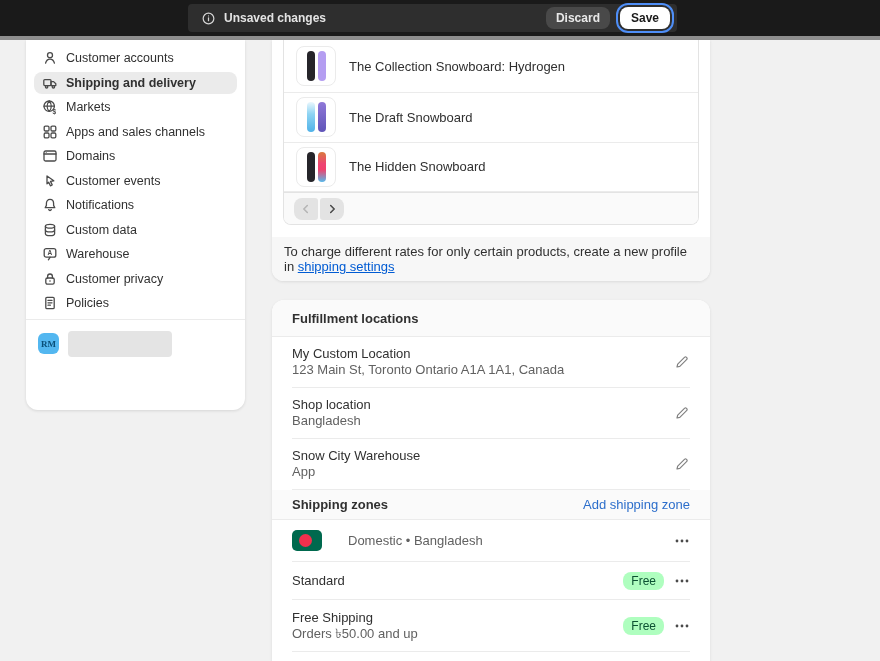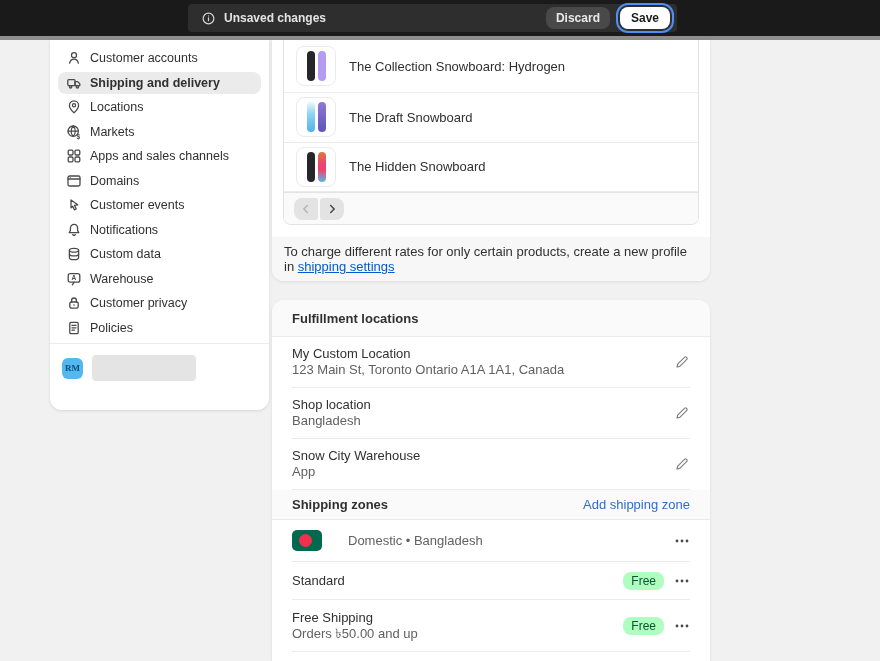--- a/index.html
+++ b/index.html
@@ -16,21 +16,21 @@
   .btn-discard{ background:#494949; color:#e8e8e8; border:none; border-radius:8px; height:22px;
                 padding:0 10px; font-size:12px; font-weight:bold; font-family:inherit; cursor:pointer; }
   .btn-save{ background:#ffffff; color:#1a1a1a; border:none; border-radius:8px; height:22px;
              padding:0 11px; font-size:12px; font-weight:bold; font-family:inherit; cursor:pointer;
              outline:2px solid #4e8ef7; outline-offset:2px; }
   .topbar-edge{ position:absolute; top:36px; left:0; width:880px; height:4px; background:#8e8e8e; }
 
   .content{ position:absolute; top:40px; left:0; right:0; bottom:0; }
 
   
-  .sidebar{ position:absolute; left:50px; top:0; width:219px; height:370px; background:#fff;
+  .sidebar{ position:absolute; left:26px; top:0; width:219px; height:370px; background:#fff;
             border-radius:0 0 12px 12px; box-shadow:0 1px 3px rgba(26,26,26,.12); padding:7px 8px 0; }
   .side-item{ display:flex; align-items:center; gap:8px; height:22.5px; margin-bottom:2px;
               padding:0 8px; border-radius:8px; font-size:12.5px; font-weight:500; color:#303030; cursor:pointer; }
   .side-item.active{ background:#ebebeb; font-weight:bold; }
   .side-ic{ width:16px; height:16px; display:inline-flex; align-items:center; justify-content:center; flex:none; }
   .side-divider{ height:1px; background:#ebebeb; margin:4px -8px 0; }
   .side-footer{ display:flex; align-items:center; gap:9px; padding:11px 4px;font-family:Liberation Serif, serif; }
   .avatar{ width:21px; height:21px; border-radius:6px; background:#53b7f0; color:#0a4f78;
            font-size:9px; font-weight:bold; display:inline-flex; align-items:center; justify-content:center; }
   .store-name-placeholder{ width:104px; height:26px; background:#e4e4e4; border-radius:4px; }
@@ -135,29 +135,20 @@
                 <path d="M9 6.6h2.6l2.2 2.2v1.8H9z"></path>
                 <circle cx="4.6" cy="11.8" r="1.2"></circle>
                 <circle cx="11.4" cy="11.8" r="1.2"></circle>
               </svg>
             </span>
     <span class="side-label">Shipping and delivery</span>
   </div>
           <div class="side-item">
     <span class="side-ic">
               <svg width="16" height="16" viewBox="0 0 16 16" fill="none" stroke="#4a4a4a" stroke-width="1.3" stroke-linecap="round" stroke-linejoin="round">
-                <path d="M8 1.8a4.6 4.6 0 0 1 4.6 4.6c0 3-4.6 7.4-4.6 7.4S3.4 9.4 3.4 6.4A4.6 4.6 0 0 1 8 1.8z"></path>
-                <circle cx="8" cy="6.3" r="1.6"></circle>
-              </svg>
-            </span>
-    <span class="side-label">Locations</span>
-  </div>
-          <div class="side-item">
-    <span class="side-ic">
-              <svg width="16" height="16" viewBox="0 0 16 16" fill="none" stroke="#4a4a4a" stroke-width="1.3" stroke-linecap="round" stroke-linejoin="round">
                 <circle cx="7.2" cy="7.2" r="5.2"></circle>
                 <path d="M2 7.2h10.4M7.2 2c-2.7 3.1-2.7 7.3 0 10.4M7.2 2c2.7 3.1 2.7 7.3 0 10.4"></path>
                 <text x="10.4" y="14.6" font-size="6.5" fill="#4a4a4a" stroke="none" font-weight="bold">$</text>
               </svg>
             </span>
     <span class="side-label">Markets</span>
   </div>
           <div class="side-item">
     <span class="side-ic">
               <svg width="16" height="16" viewBox="0 0 16 16" fill="none" stroke="#4a4a4a" stroke-width="1.3" stroke-linecap="round" stroke-linejoin="round">

